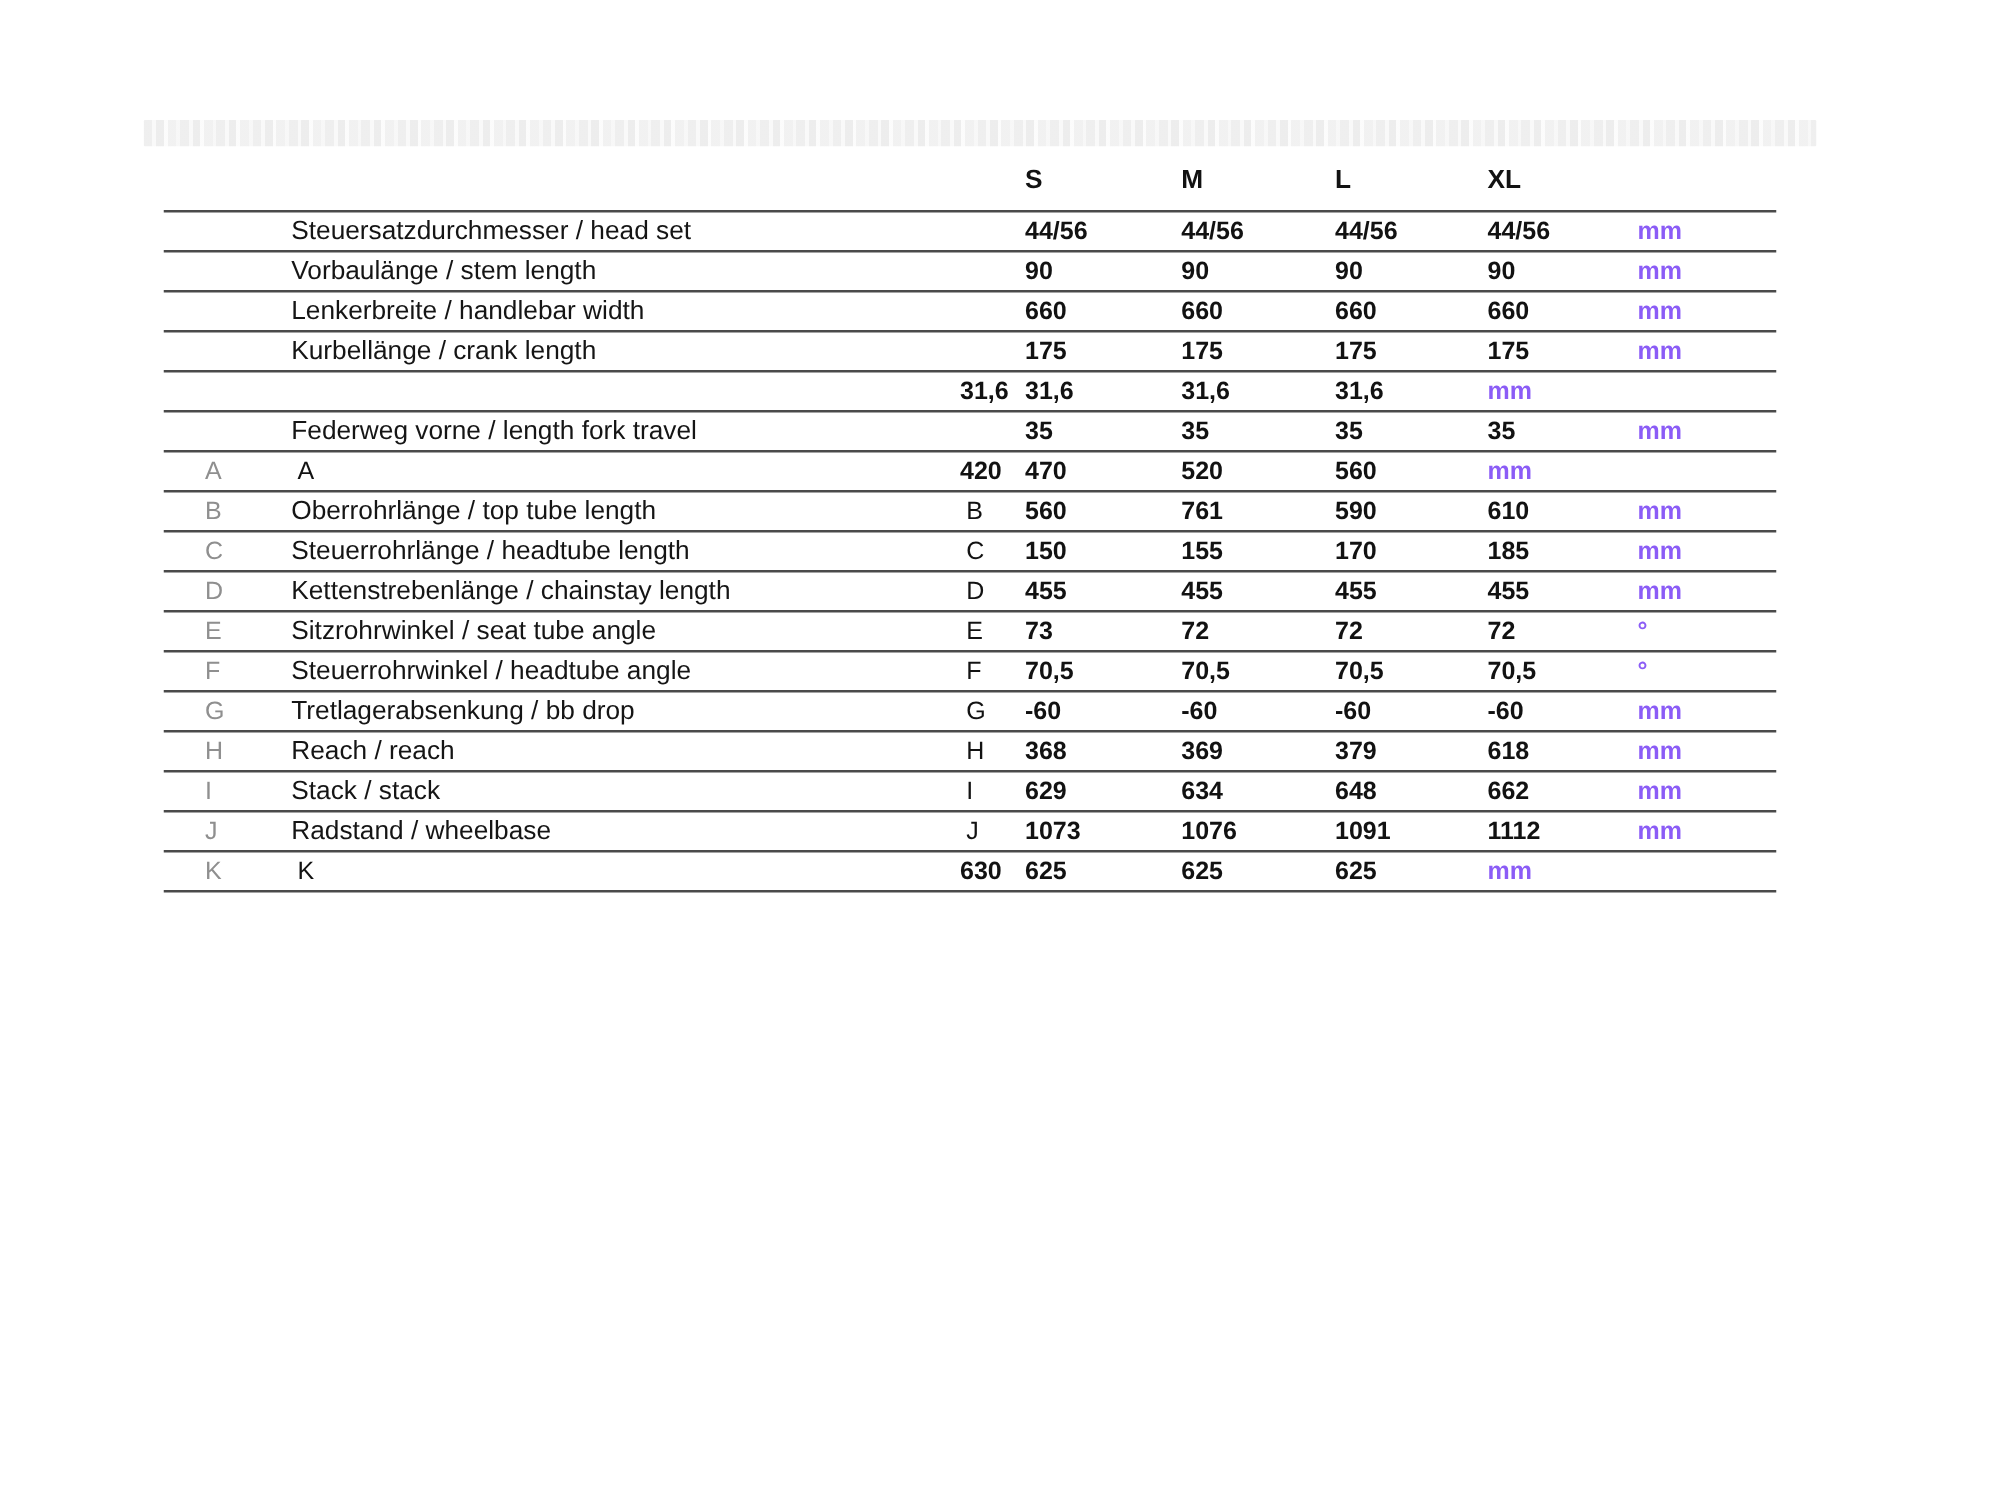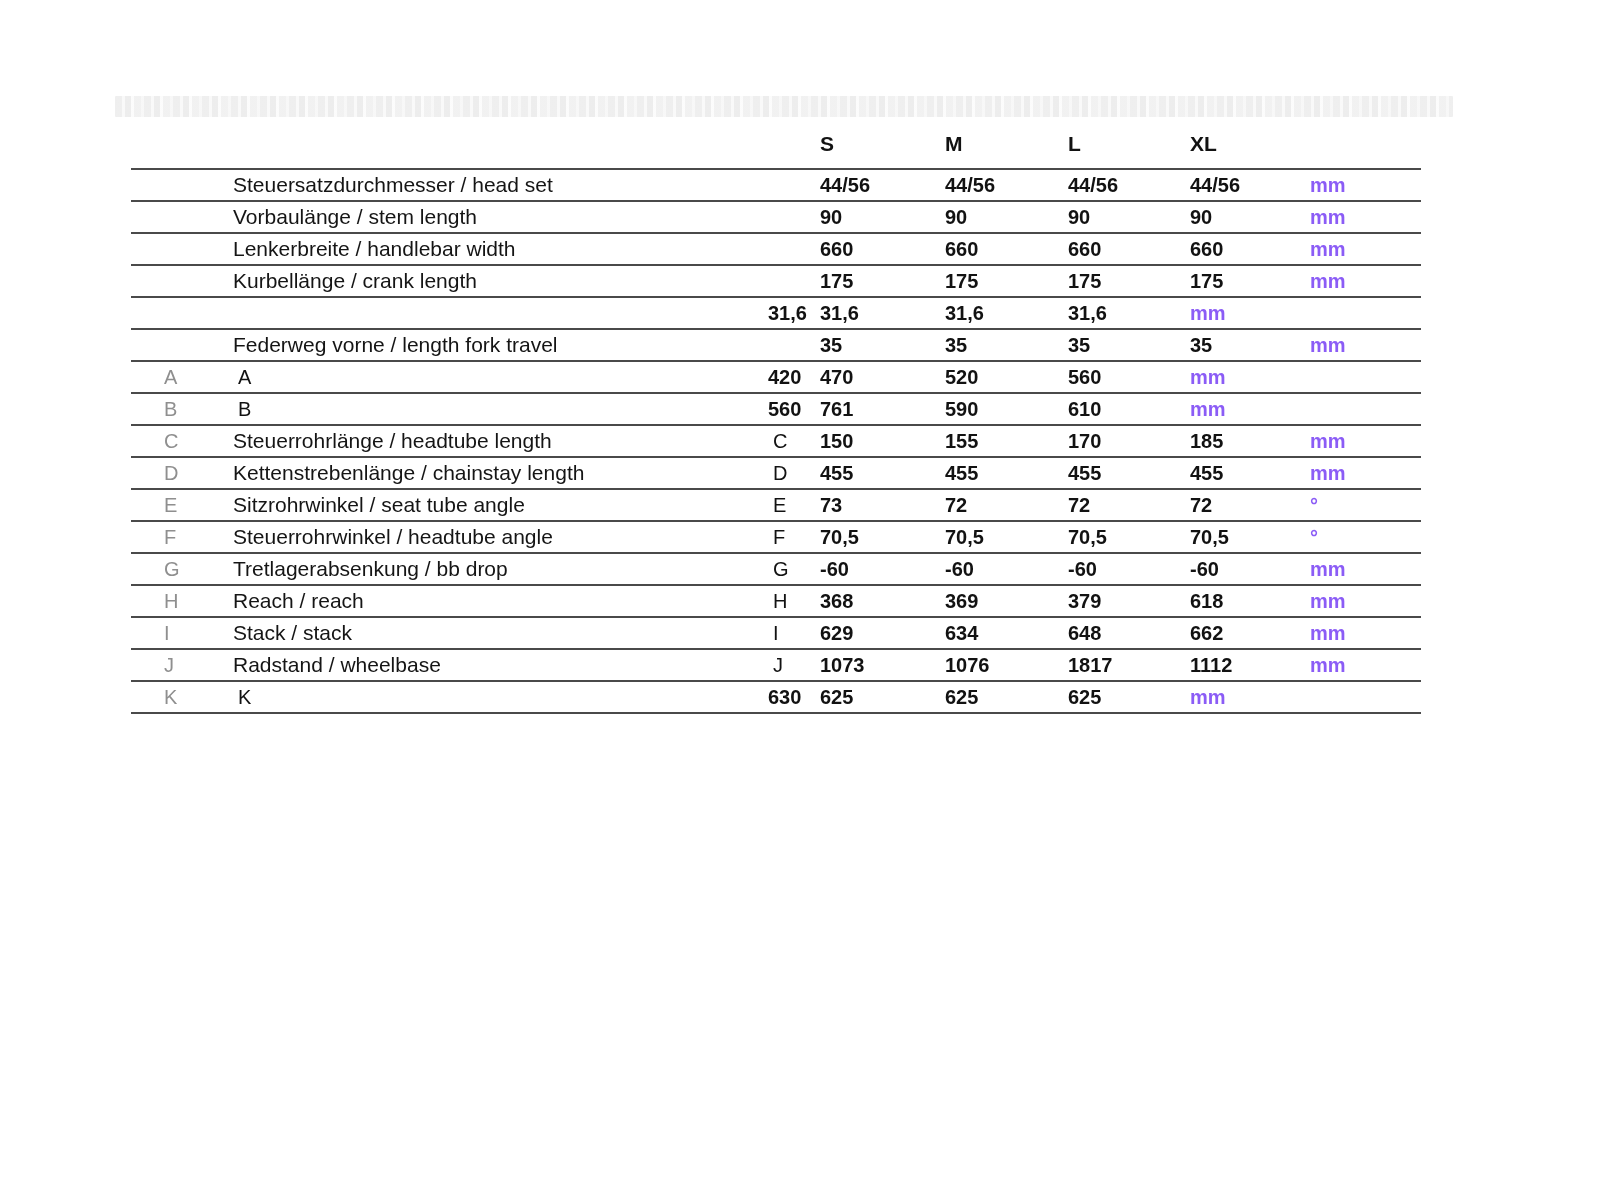--- a/index.html
+++ b/index.html
@@ -143,20 +143,21 @@
     <div class="cell c-letter-right letter-dark">A</div>
     <div class="cell val">420</div>
     <div class="cell val">470</div>
     <div class="cell val">520</div>
     <div class="cell val">560</div>
     <div class="cell unit">mm</div>
   </div>
 
   <div class="grid-row row">
     <div class="cell c-letter-left letter-gray">B</div>
+    <div class="cell label">Oberrohrlänge / top tube length</div>
     <div class="cell c-letter-right letter-dark">B</div>
     <div class="cell val">560</div>
     <div class="cell val">761</div>
     <div class="cell val">590</div>
     <div class="cell val">610</div>
     <div class="cell unit">mm</div>
   </div>
 
   <div class="grid-row row">
     <div class="cell c-letter-left letter-gray">C</div>
@@ -234,21 +235,21 @@
     <div class="cell val">662</div>
     <div class="cell unit">mm</div>
   </div>
 
   <div class="grid-row row">
     <div class="cell c-letter-left letter-gray">J</div>
     <div class="cell label">Radstand / wheelbase</div>
     <div class="cell c-letter-right letter-dark">J</div>
     <div class="cell val">1073</div>
     <div class="cell val">1076</div>
-    <div class="cell val">1817</div>
+    <div class="cell val">1091</div>
     <div class="cell val">1112</div>
     <div class="cell unit">mm</div>
   </div>
 
   <div class="grid-row row">
     <div class="cell c-letter-left letter-gray">K</div>
     <div class="cell c-letter-right letter-dark">K</div>
     <div class="cell val">630</div>
     <div class="cell val">625</div>
     <div class="cell val">625</div>

